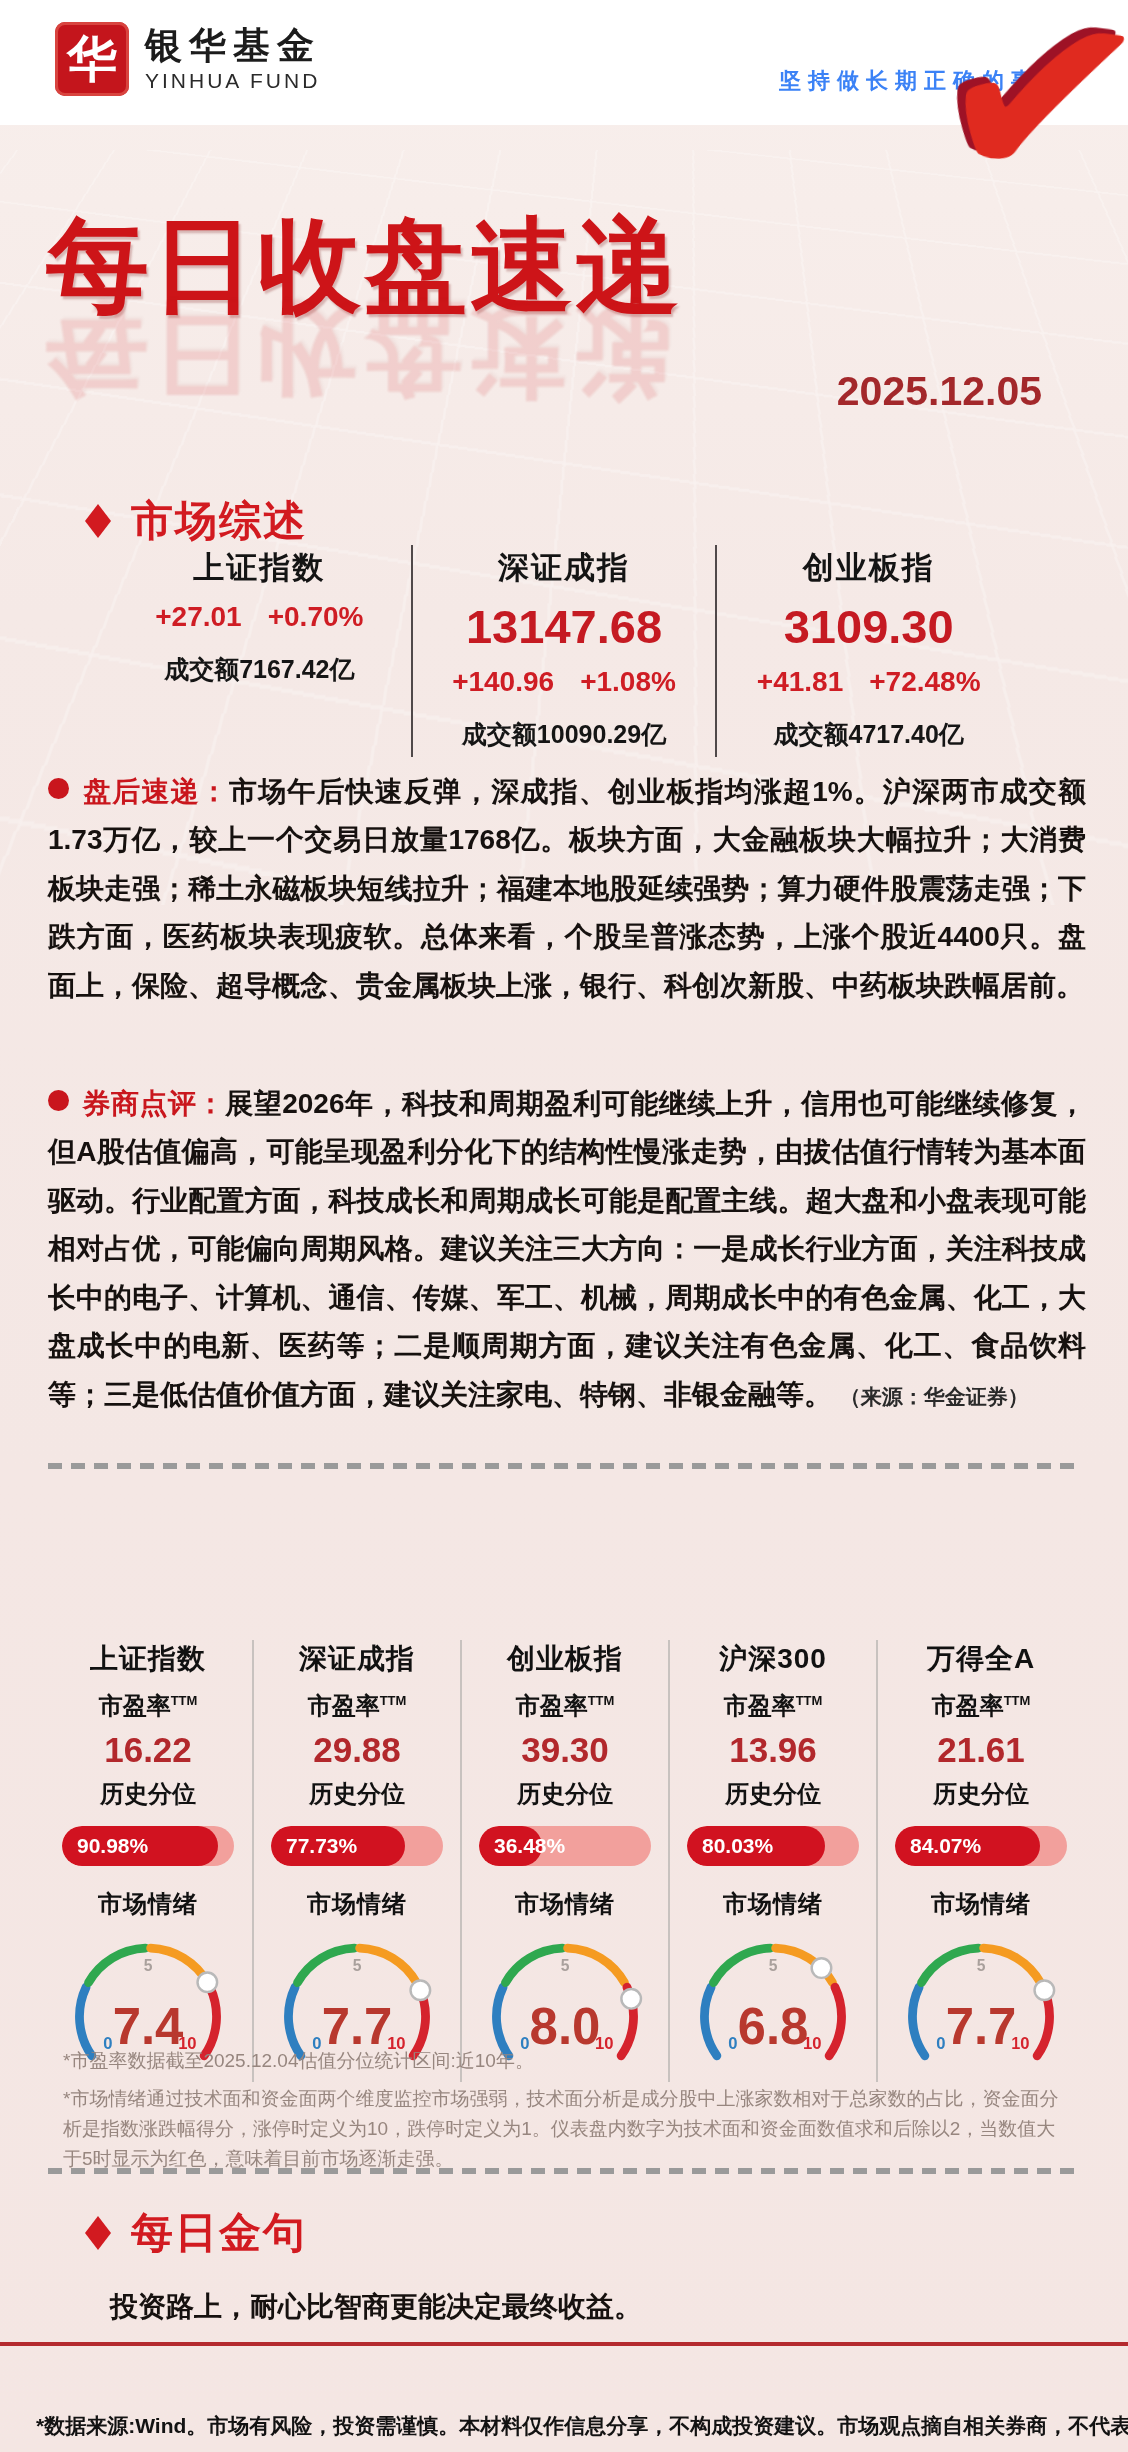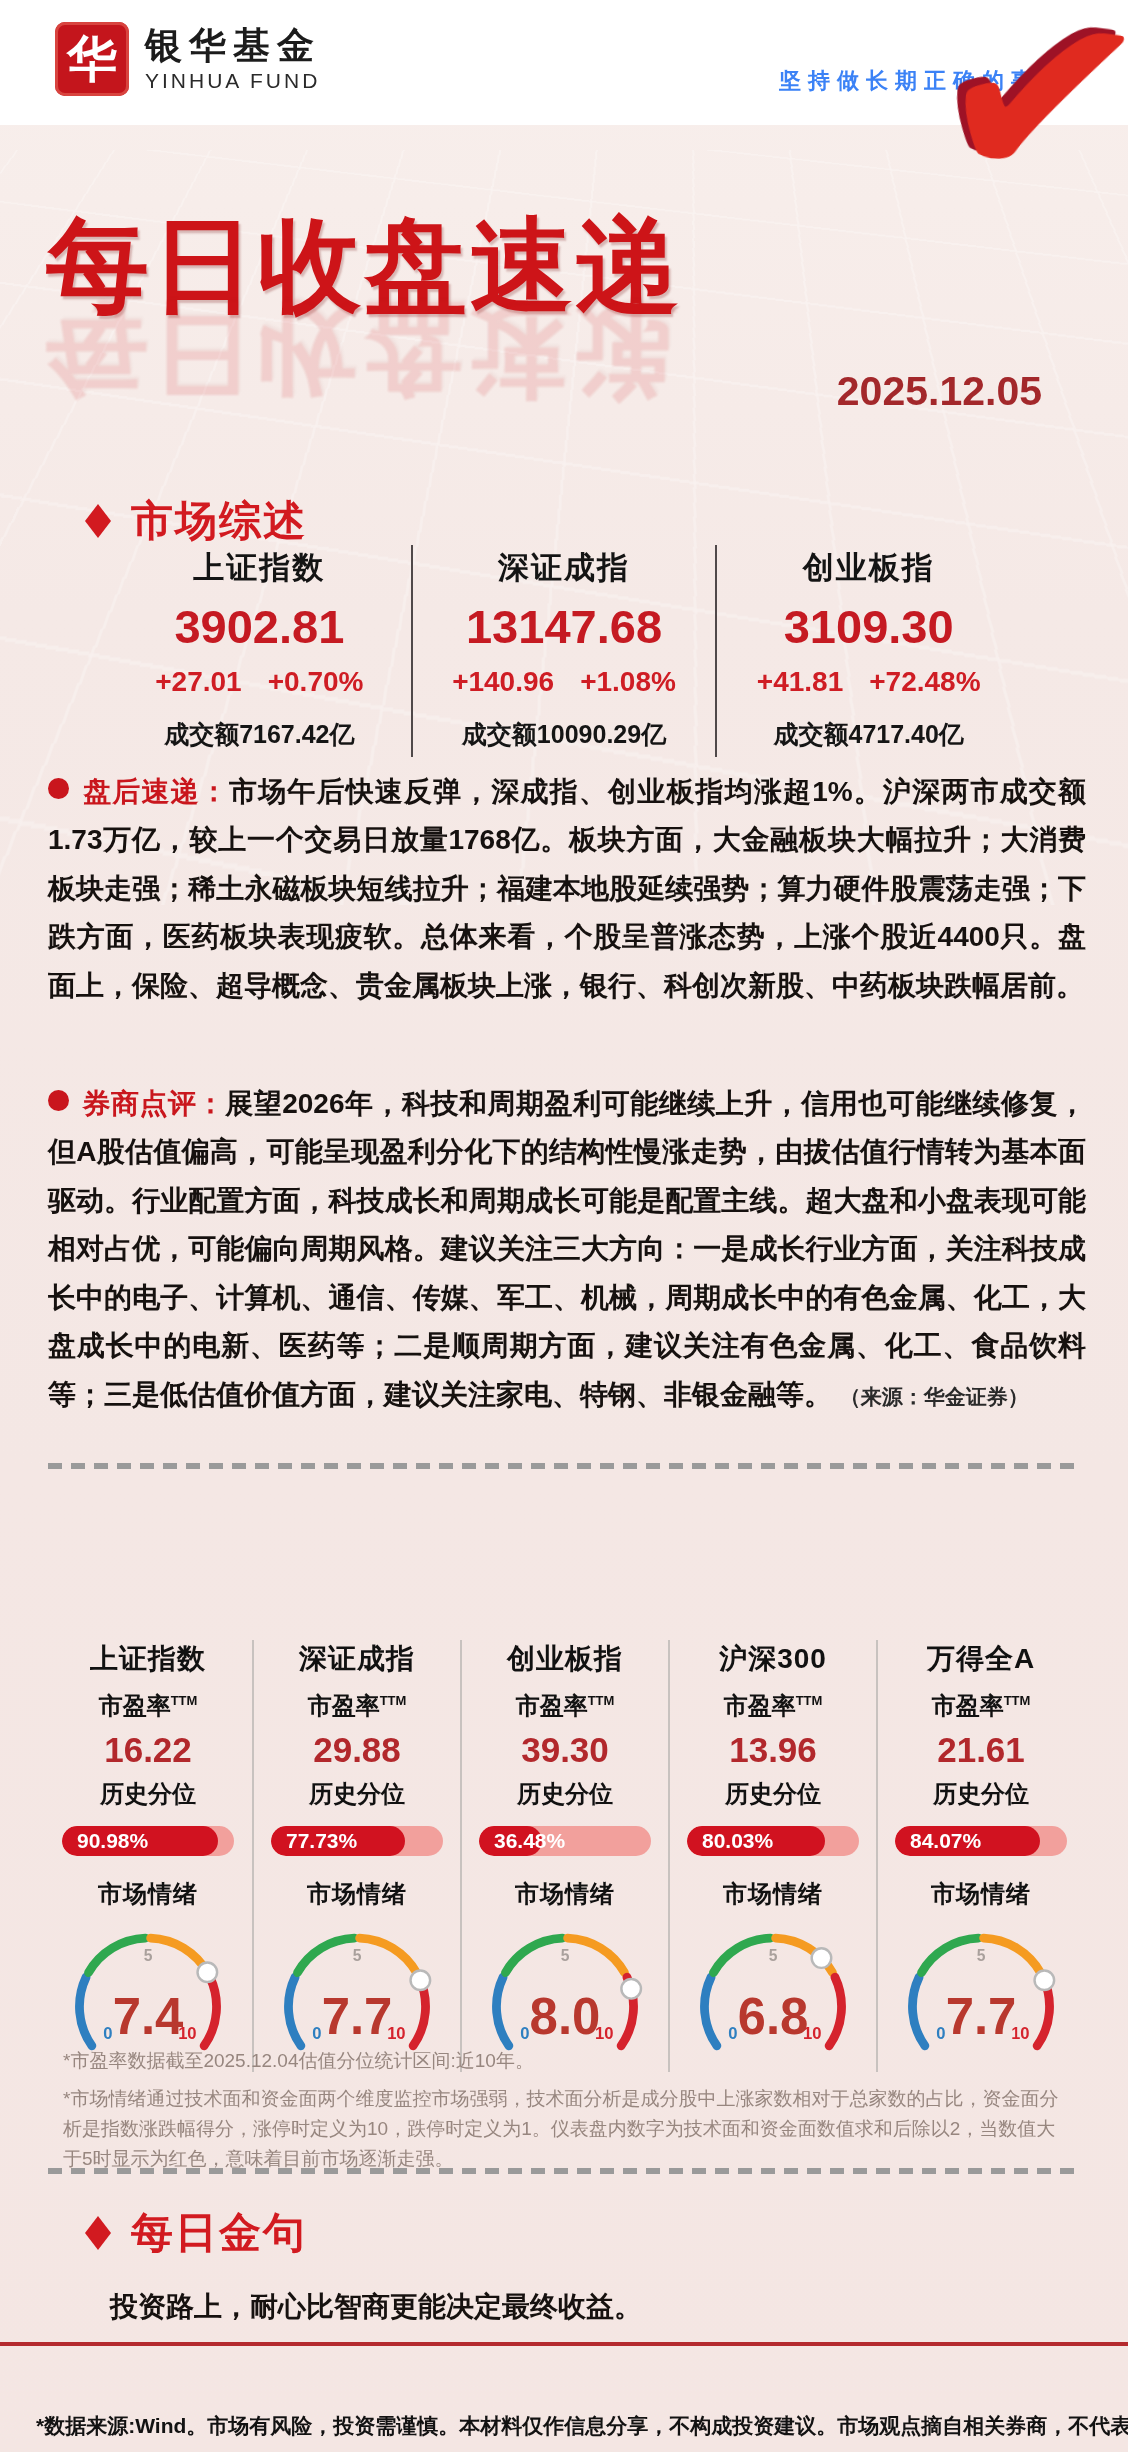--- a/index.html
+++ b/index.html
@@ -59,21 +59,21 @@
 
   
   .val-grid{left:44px;top:1640px;width:1040px;display:grid;grid-template-columns:repeat(5,1fr);z-index:1;}
   .val-col{text-align:center;padding:0 4px 10px;}
   .val-col + .val-col{border-left:2px solid #c8c2bf;}
   .val-name{font-size:28px;font-weight:800;color:#111;letter-spacing:1px;}
   .pe-label{font-size:24px;font-weight:700;color:#111;margin-top:12px;}
   .pe-label sup{font-size:13px;font-weight:600;}
   .pe-value{font-size:35px;font-weight:800;color:#b2282c;margin-top:8px;}
   .pct-label{font-size:24px;font-weight:700;color:#111;margin-top:8px;}
-  .pill{position:relative;width:172px;height:30px;border-radius:23px;background:#f2a09c;margin:16px auto 0;overflow:hidden;}
+  .pill{position:relative;width:172px;height:40px;border-radius:23px;background:#f2a09c;margin:16px auto 0;overflow:hidden;}
   .pill-fill{position:absolute;left:0;top:0;bottom:0;border-radius:23px;background:#d11220;}
   .pill-text{position:absolute;left:15px;top:0;bottom:0;display:flex;align-items:center;color:#fff;font-size:21px;font-weight:700;z-index:1;}
   .senti-label{font-size:24px;font-weight:800;color:#111;margin-top:22px;letter-spacing:1px;}
   .gauge{margin-top:2px;}
 
   
   .footnotes{left:55px;top:2038px;width:1015px;z-index:1;font-size:19px;line-height:1.58;color:#97867f;font-weight:500;}
   .footnotes p{margin:8px;}
 
   
@@ -107,21 +107,20 @@
 
   <div class="abs sec-head" style="left:85px;top:493px;gap:20px;">
     <div class="diamond"></div>
     <div class="sec-title">市场综述</div>
   </div>
 
   <div class="abs indices">
 
       <div class="idx-col">
         <div class="idx-name">上证指数</div>
-        <div class="idx-value">3902.81</div>
         <div class="idx-change">
           <span>+27.01</span>
           <span>+0.70%</span>
         </div>
         <div class="idx-turnover">成交额7167.42亿</div>
       </div>
 
       <div class="idx-col">
         <div class="idx-name">深证成指</div>
         <div class="idx-value">13147.68</div>

